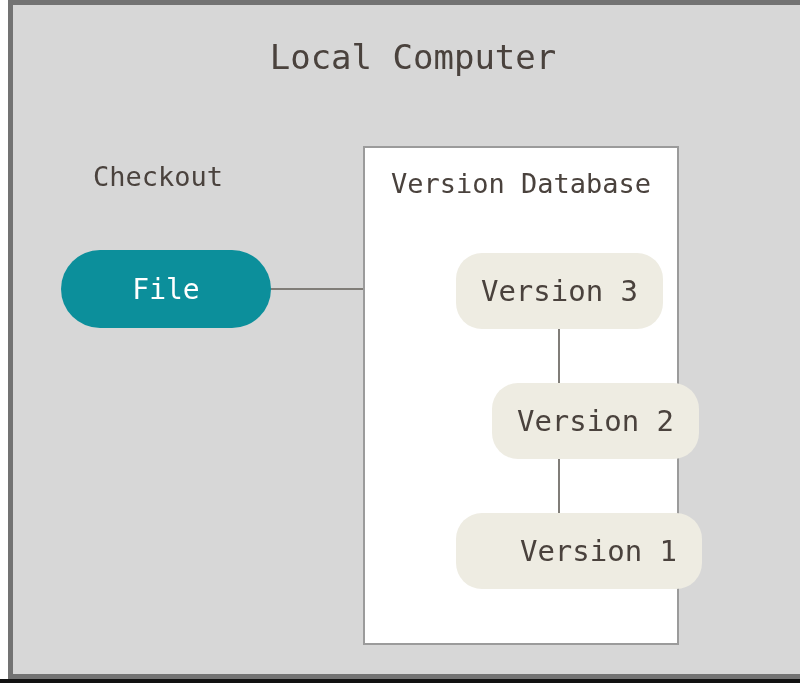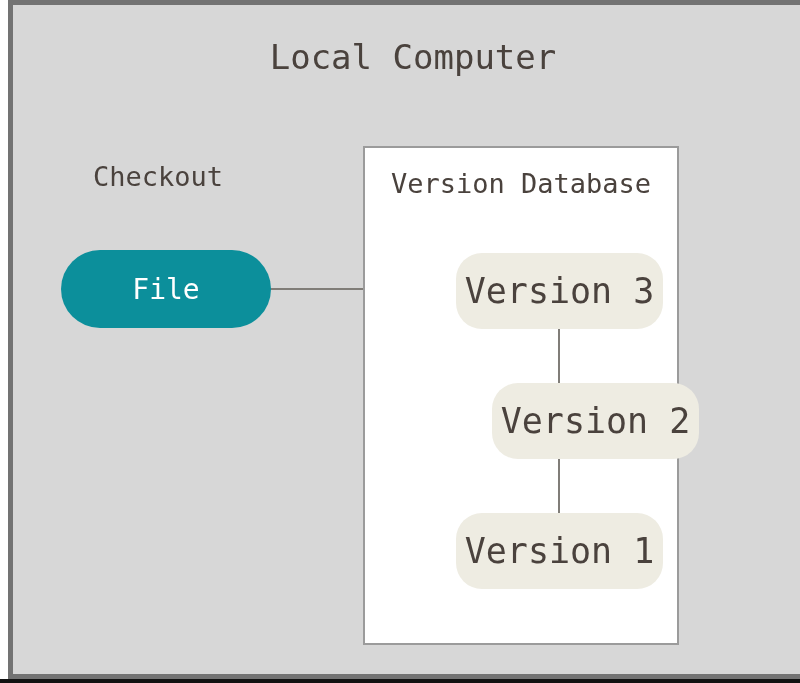--- a/index.html
+++ b/index.html
@@ -127,27 +127,27 @@
     position: absolute;
     left: 443px;
     width: 207px;
     height: 76px;
     border-radius: 26px;
     background: #eeece2;
     display: flex;
     align-items: center;
     justify-content: center;
     color: #4a423d;
-    font-size: 35px;
+    font-size: 29px;
     font-family: "DejaVu Sans Mono", "Liberation Mono", monospace;
     white-space: pre;
   }
   .ver-3 { top: 248px; }
   .ver-2 { top: 378px; margin-left: 36px; }
-  .ver-1 { top: 508px; }
+  .ver-1 { top: 508px; padding-left: 39px; }
 </style>
 </head>
 <body>
 
 <div id="canvas">
 
   <div class="plate">
 
     <div class="title">Local Computer</div>
 

